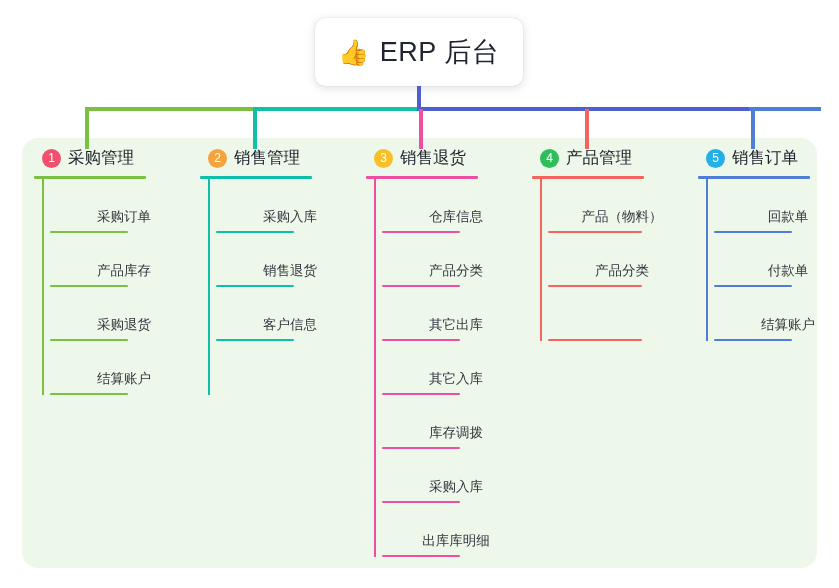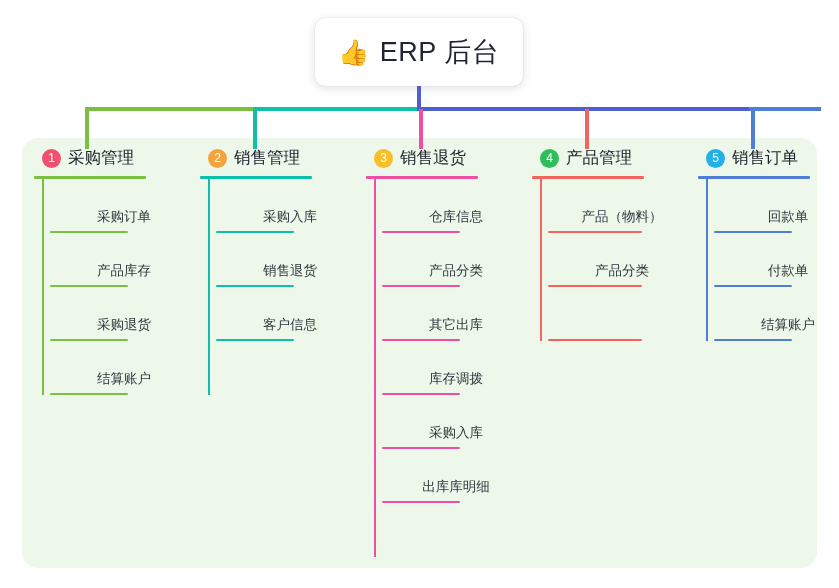--- a/index.html
+++ b/index.html
@@ -219,20 +219,24 @@
           </div>
           <div class="leaf">
             <div class="leaf-label">产品分类</div>
             <div class="leaf-rule" style="width: 78px; background: rgb(239, 79, 160);"></div>
           </div>
           <div class="leaf">
             <div class="leaf-label">其它出库</div>
             <div class="leaf-rule" style="width: 78px; background: rgb(239, 79, 160);"></div>
           </div>
           <div class="leaf">
+            <div class="leaf-label">其它入库</div>
+            <div class="leaf-rule" style="width: 78px; background: rgb(239, 79, 160);"></div>
+          </div>
+          <div class="leaf">
             <div class="leaf-label">库存调拨</div>
             <div class="leaf-rule" style="width: 78px; background: rgb(239, 79, 160);"></div>
           </div>
           <div class="leaf">
             <div class="leaf-label">采购入库</div>
             <div class="leaf-rule" style="width: 78px; background: rgb(239, 79, 160);"></div>
           </div>
           <div class="leaf">
             <div class="leaf-label">出库库明细</div>
             <div class="leaf-rule" style="width: 78px; background: rgb(239, 79, 160);"></div>

